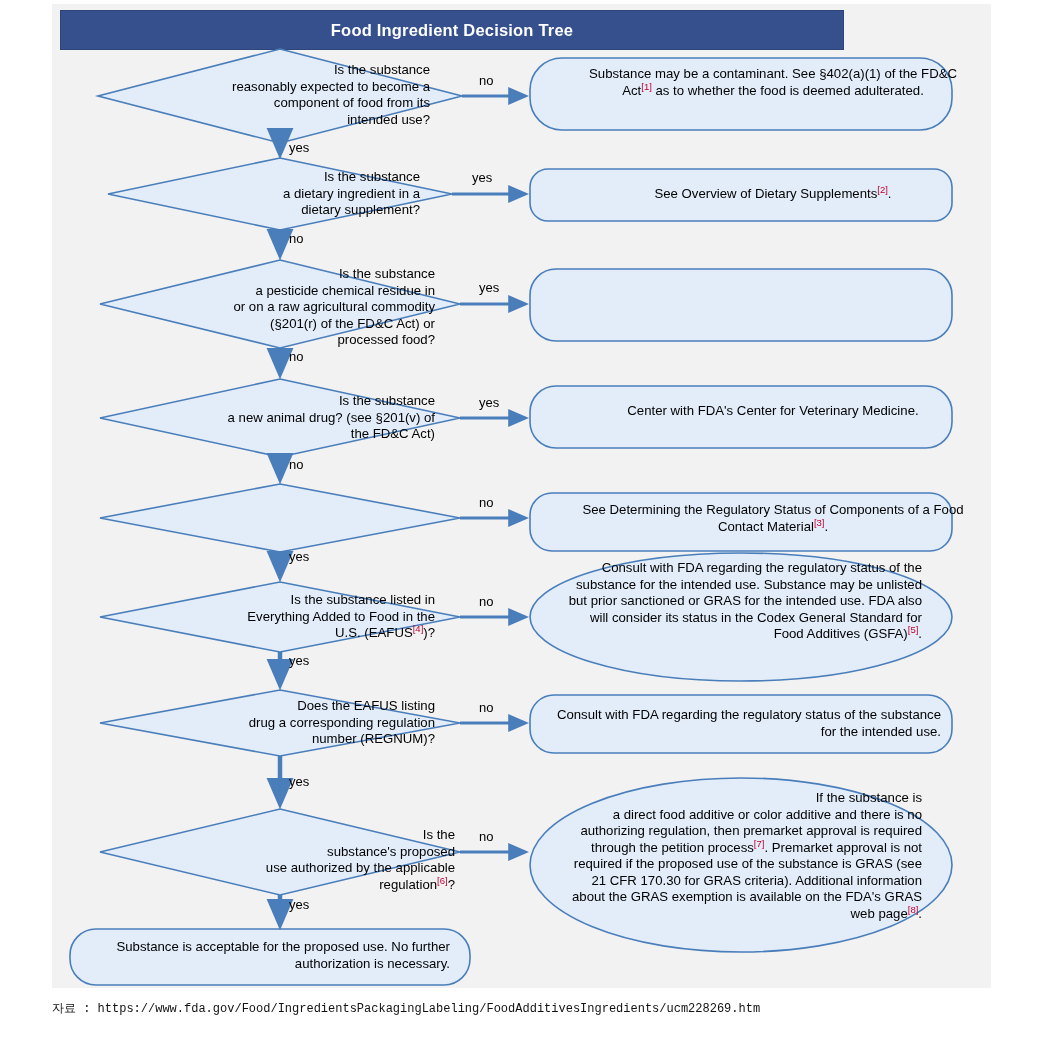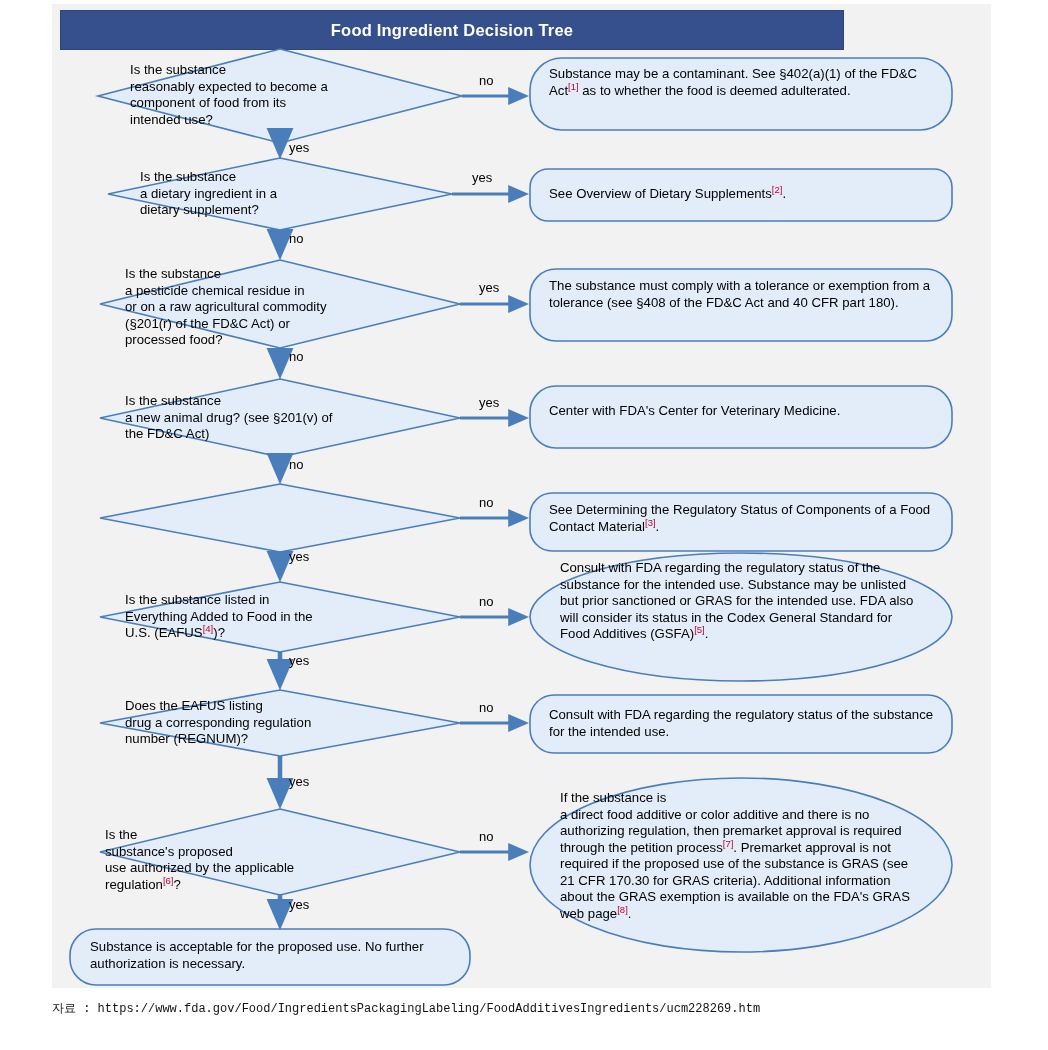--- a/index.html
+++ b/index.html
@@ -59,35 +59,35 @@
     left: 0;
     top: 0;
     width: 939px;
     height: 984px;
     overflow: visible;
   }
 
   
   .node-text {
     position: absolute;
-    text-align: left;
+    text-align: right;
     color: #000000;
     font-size: 13.2px;
     line-height: 16.5px;
     font-family: "Liberation Sans", sans-serif;
     pointer-events: none;
     white-space: pre-line;
   }
   .decision-text {
     font-weight: normal;
   }
   .result-text {
     font-weight: normal;
   }
-  .result-text.left-align { text-align: left; }
+  .result-text.left-align { text-align: center; margin-left: 28px; }
 
   .edge-label {
     position: absolute;
     color: #000000;
     font-size: 13px;
     font-family: "Liberation Sans", sans-serif;
     pointer-events: none;
   }
 
   sup.ref {
@@ -205,21 +205,20 @@
     <div class="node-text decision-text" style="left:73px; top:694px; width:310px;">Does the EAFUS listing
 drug a corresponding regulation
 number (REGNUM)?</div>
 
     <div class="node-text decision-text" style="left:53px; top:823px; width:350px;">Is the<br>substance's proposed<br>use authorized by the applicable<br>regulation<sup class="ref">[6]</sup>?</div>
 
     <div class="node-text result-text left-align" style="left:497px; top:62px; width:392px;">Substance may be a contaminant. See §402(a)(1) of the FD&amp;C Act<sup class="ref">[1]</sup> as to whether the food is deemed adulterated.</div>
 
     <div class="node-text result-text left-align" style="left:497px; top:182px; width:392px;">See Overview of Dietary Supplements<sup class="ref">[2]</sup>.</div>
 
-    <div class="node-text result-text left-align" style="left:497px; top:274px; width:392px;">The substance must comply with a tolerance or exemption from a tolerance (see §408 of the FD&amp;C Act and 40 CFR part 180).</div>
 
     <div class="node-text result-text left-align" style="left:497px; top:399px; width:392px;">Center with FDA's Center for Veterinary Medicine.</div>
 
     <div class="node-text result-text left-align" style="left:497px; top:498px; width:392px;">See Determining the Regulatory Status of Components of a Food Contact Material<sup class="ref">[3]</sup>.</div>
 
     <div class="node-text result-text" style="left:508px; top:556px; width:362px;">Consult with FDA regarding the regulatory status of the substance for the intended use. Substance may be unlisted but prior sanctioned or GRAS for the intended use. FDA also will consider its status in the Codex General Standard for Food Additives (GSFA)<sup class="ref">[5]</sup>.</div>
 
     <div class="node-text result-text" style="left:497px; top:703px; width:392px;">Consult with FDA regarding the regulatory status of the substance for the intended use.</div>
 
     <div class="node-text result-text" style="left:508px; top:786px; width:362px;">If the substance is<br>a direct food additive or color additive and there is no authorizing regulation, then premarket approval is required through the petition process<sup class="ref">[7]</sup>. Premarket approval is not required if the proposed use of the substance is GRAS (see 21 CFR 170.30 for GRAS criteria). Additional information about the GRAS exemption is available on the FDA's GRAS web page<sup class="ref">[8]</sup>.</div>

